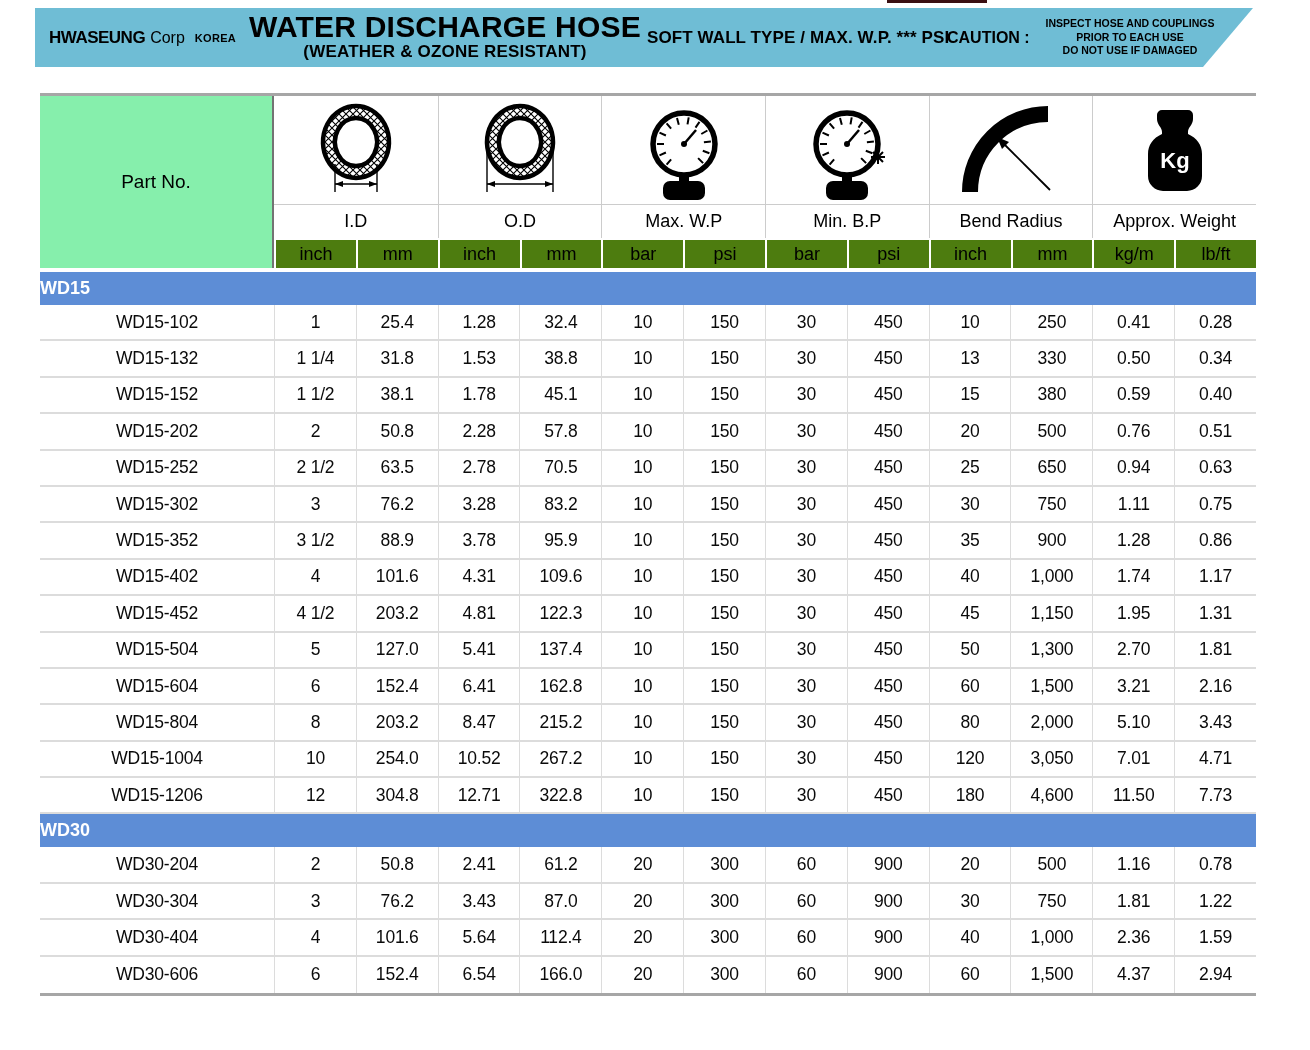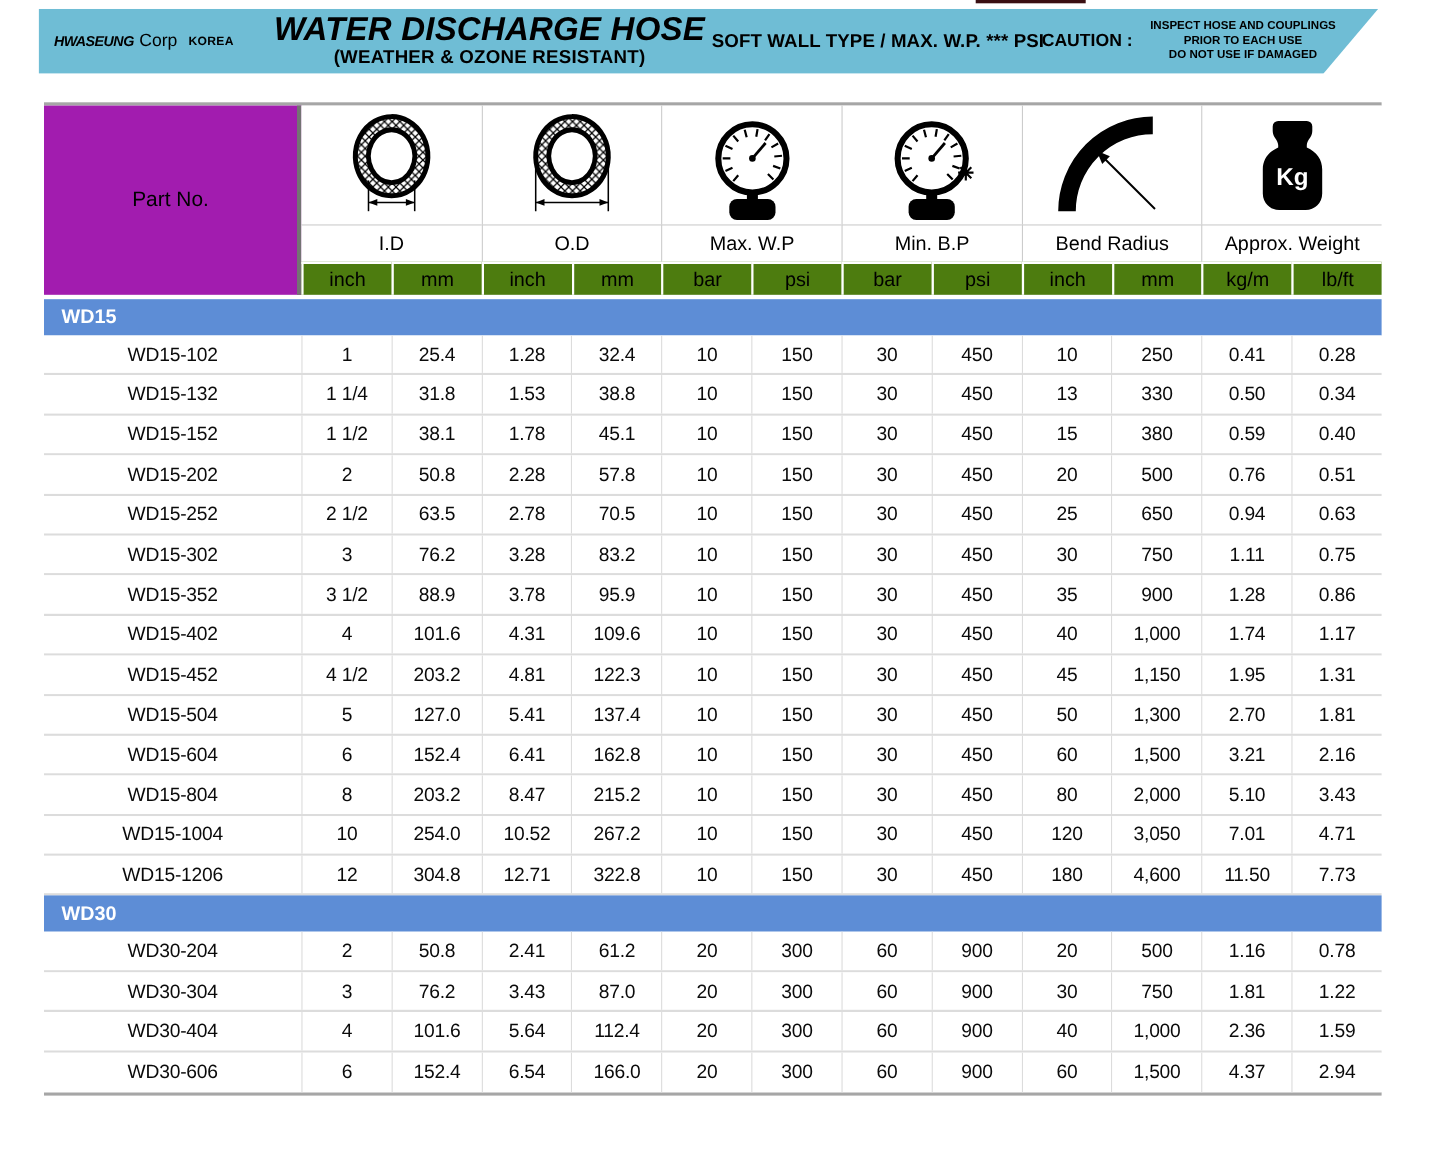--- a/index.html
+++ b/index.html
@@ -8,49 +8,49 @@
     font-family:"Liberation Sans","DejaVu Sans",sans-serif;color:#000;
     -webkit-font-smoothing:antialiased;
   }
   
   .banner{
     position:absolute;left:35px;top:8px;width:1218px;height:59px;
     clip-path:polygon(0 0,100% 0,calc(100% - 50px) 100%,0 100%);
   }
   .artifact{position:absolute;left:887px;top:0;width:100px;height:3px;background:#3a0f12;}
   .logo{position:absolute;left:14px;top:0;height:100%;display:flex;align-items:center;}
-  .logo .brand{font-size:13px;font-weight:800;letter-spacing:-0.5px;font-style:italic;}
+  .logo .brand{font-size:17px;font-weight:800;letter-spacing:-0.5px;}
   .logo .corp{font-size:16px;font-weight:500;margin-left:5px;}
   .logo .country{font-size:11px;font-weight:800;margin-left:10px;letter-spacing:0.3px;}
   .title-block{position:absolute;left:190px;top:3px;width:440px;text-align:center;line-height:1.05;}
-  .title{font-size:30px;font-weight:800;font-style:italic;letter-spacing:0.2px;}
+  .title{font-size:30px;font-weight:800;letter-spacing:0.2px;}
   .subtitle{font-size:17px;font-weight:800;letter-spacing:0.2px;}
   .type-spec{position:absolute;left:612px;top:0;height:100%;display:flex;align-items:center;
     font-size:17px;font-weight:800;letter-spacing:0.1px;}
   .caution-label{position:absolute;left:912px;top:0;height:100%;display:flex;align-items:center;
     font-size:16px;font-weight:800;}
   .caution-lines{position:absolute;left:988px;top:0;width:214px;height:100%;
     display:flex;flex-direction:column;justify-content:center;text-align:center;
     font-size:10.5px;font-weight:800;line-height:1.3;}
   
   .spec-table{position:absolute;left:40px;top:93px;width:1216px;border-top:3px solid #a6a6a6;border-bottom:3px solid #a6a6a6;}
   .thead{display:flex;}
-  .part-head{width:234px;flex:0 0 234px;background:#a21caf;display:flex;align-items:center;justify-content:center;
-    font-size:19px;border-right:4px solid #737373;box-sizing:border-box;}
+  .part-head{width:234px;flex:0 0 234px;background:#86efac;display:flex;align-items:center;justify-content:center;
+    font-size:19px;border-right:2px solid #737373;box-sizing:border-box;}
   .group{flex:1;display:flex;flex-direction:column;}
   .icon-box{height:108px;display:flex;align-items:center;justify-content:center;background:#fff;box-sizing:border-box;}
   .label-box{height:34px;display:flex;align-items:center;justify-content:center;font-size:18px;
     border-top:1.5px solid #ccc;box-sizing:border-box;background:#fff;text-align:right;}
   .group + .group > .icon-box, .group + .group > .label-box{border-left:1.5px solid #ccc;}
   .units-row{display:flex;height:30px;}
   .unit-cell{flex:1;background:#4d7c0f;display:flex;align-items:center;justify-content:center;
     font-size:18px;border-left:2px solid #fff;border-top:2px solid #fff;box-sizing:border-box;}
   
   .section-band{height:33px;background:#5d8dd6;color:#fff;font-size:18px;font-weight:700;
-    display:flex;align-items:center;padding-left:16px;box-sizing:border-box;}
+    display:flex;align-items:center;box-sizing:border-box;}
   .tbody > .section-band:first-child{margin-top:4px;}
   .data-row{display:flex;height:36.4px;border-bottom:2px solid #dcdcdc;background:#fff;box-sizing:border-box;text-align:right;}
   .tbody > .data-row:last-child{border-bottom:none;}
   .cell{flex:1;display:flex;align-items:center;justify-content:center;font-size:17.5px;
     letter-spacing:-0.2px;border-left:1.5px solid #dcdcdc;box-sizing:border-box;color:#0a0a0a;}
   .part-cell{width:234px;flex:0 0 234px;border-left:none;}
   svg{display:block;}
 </style>
 </head>
 <body>

